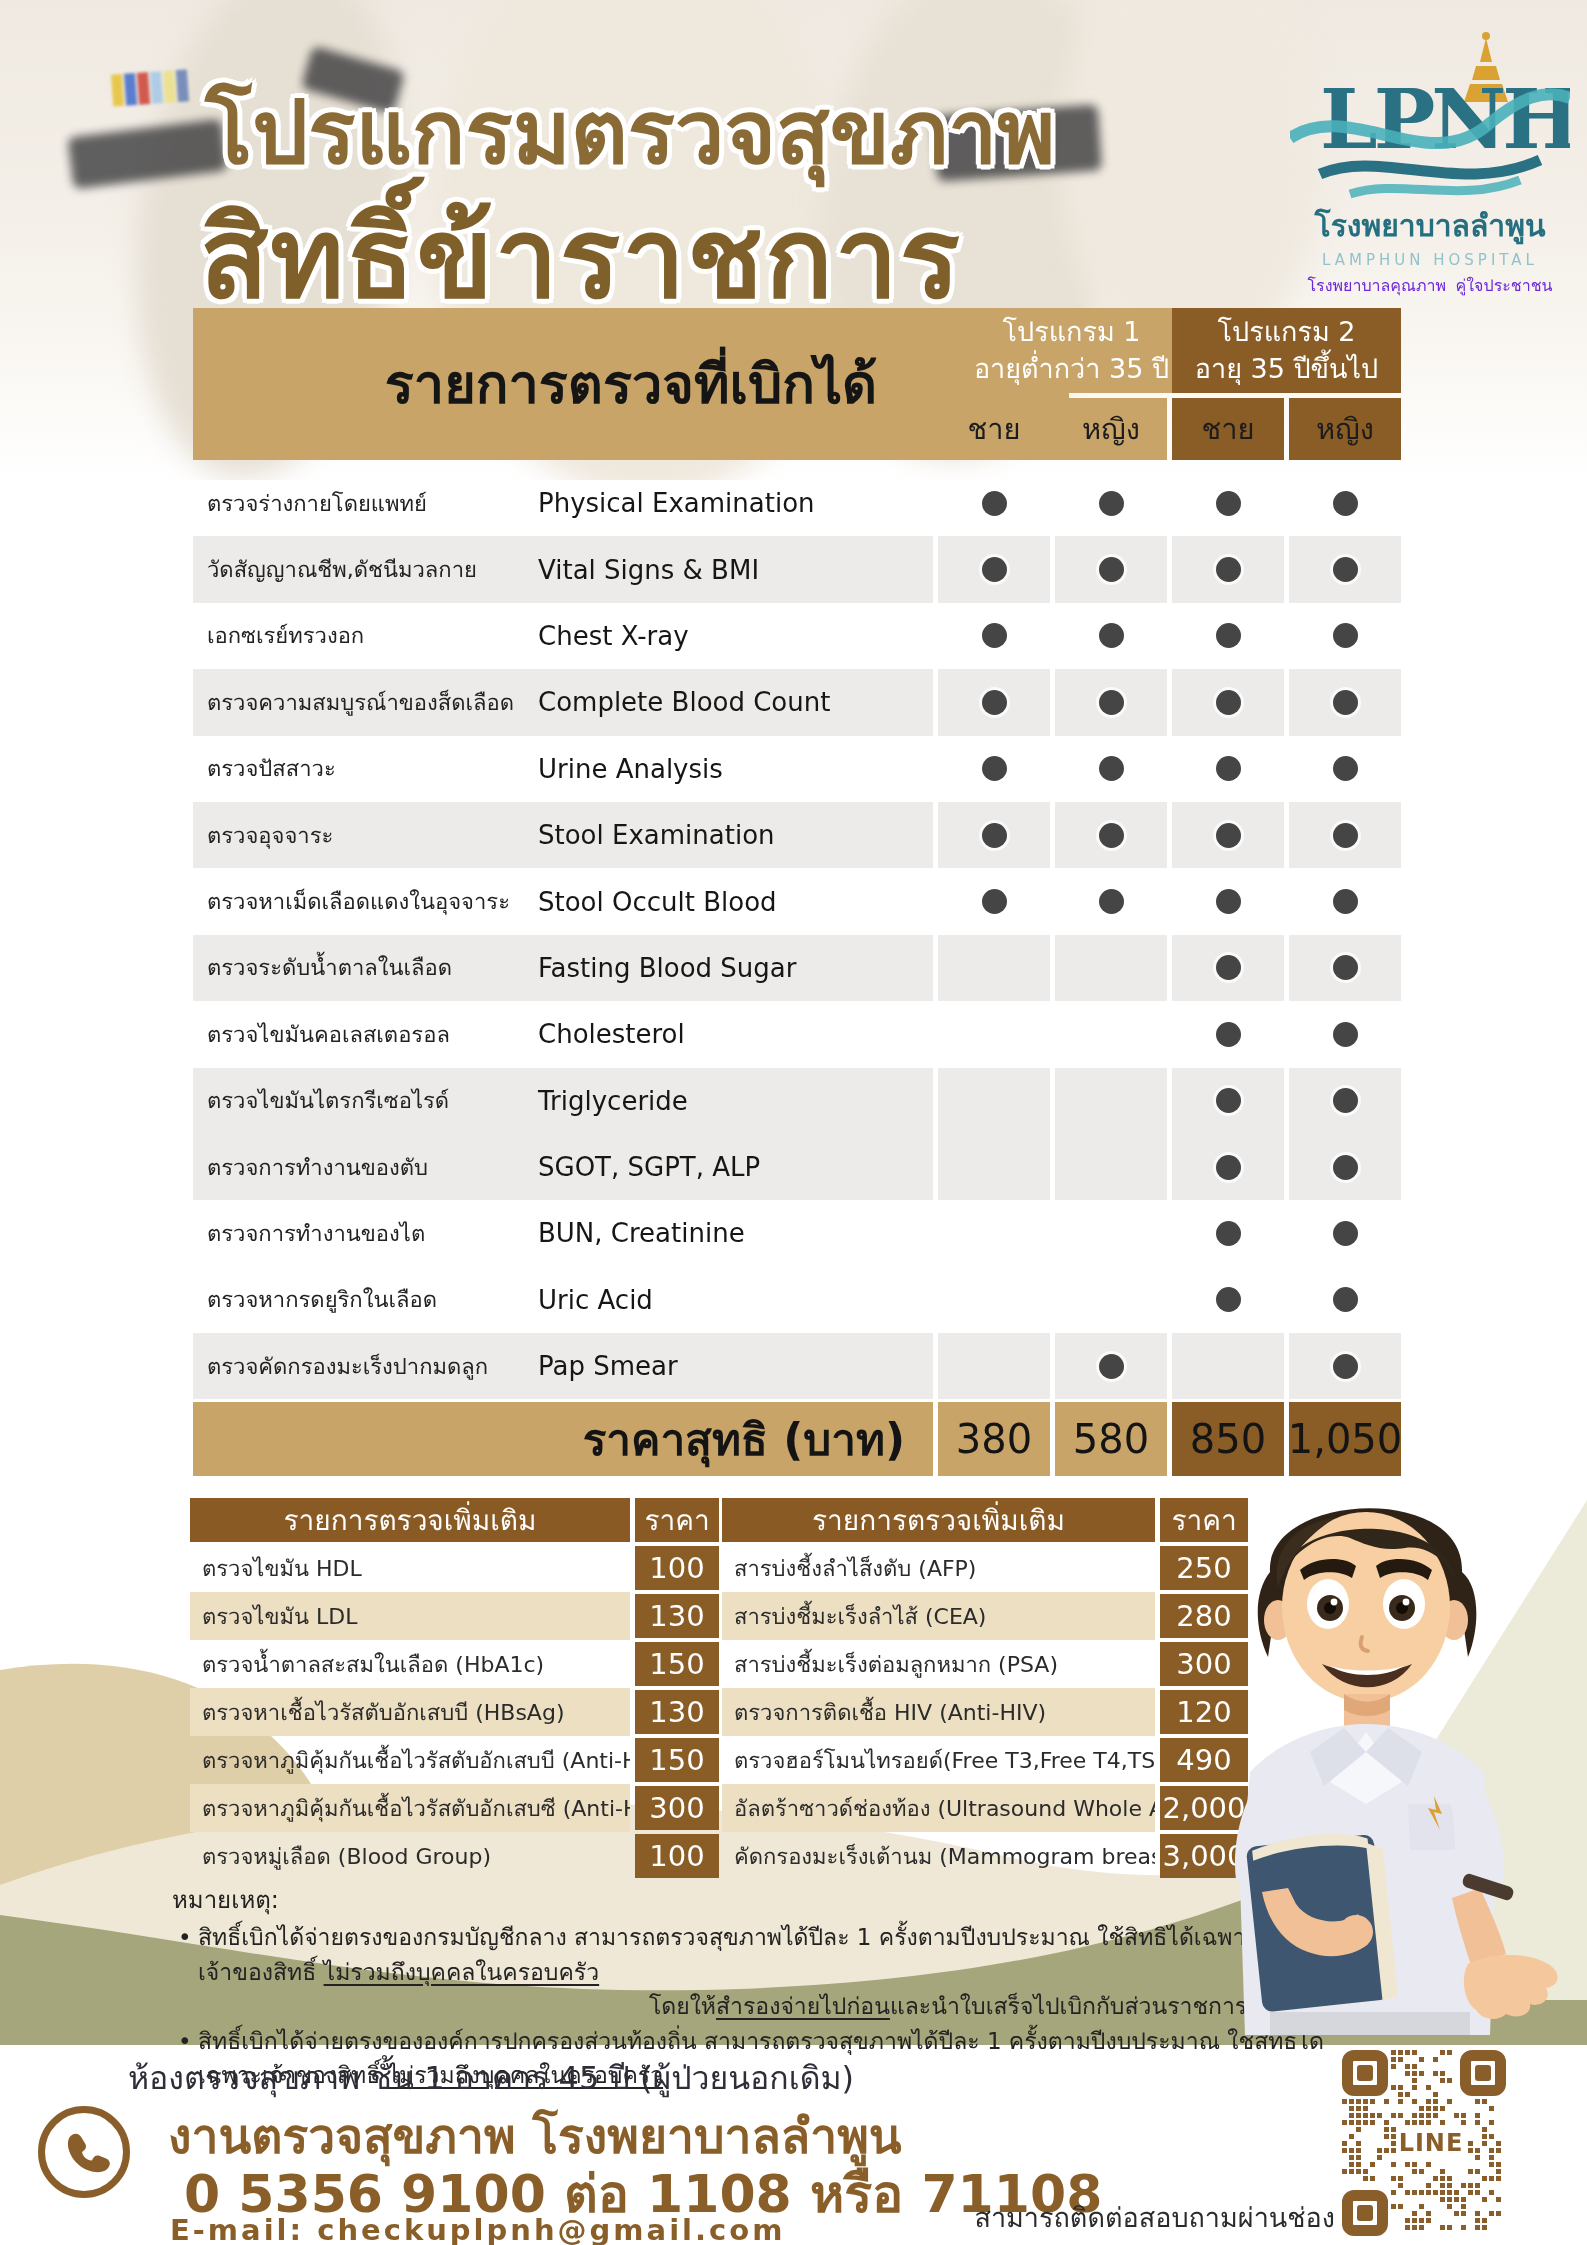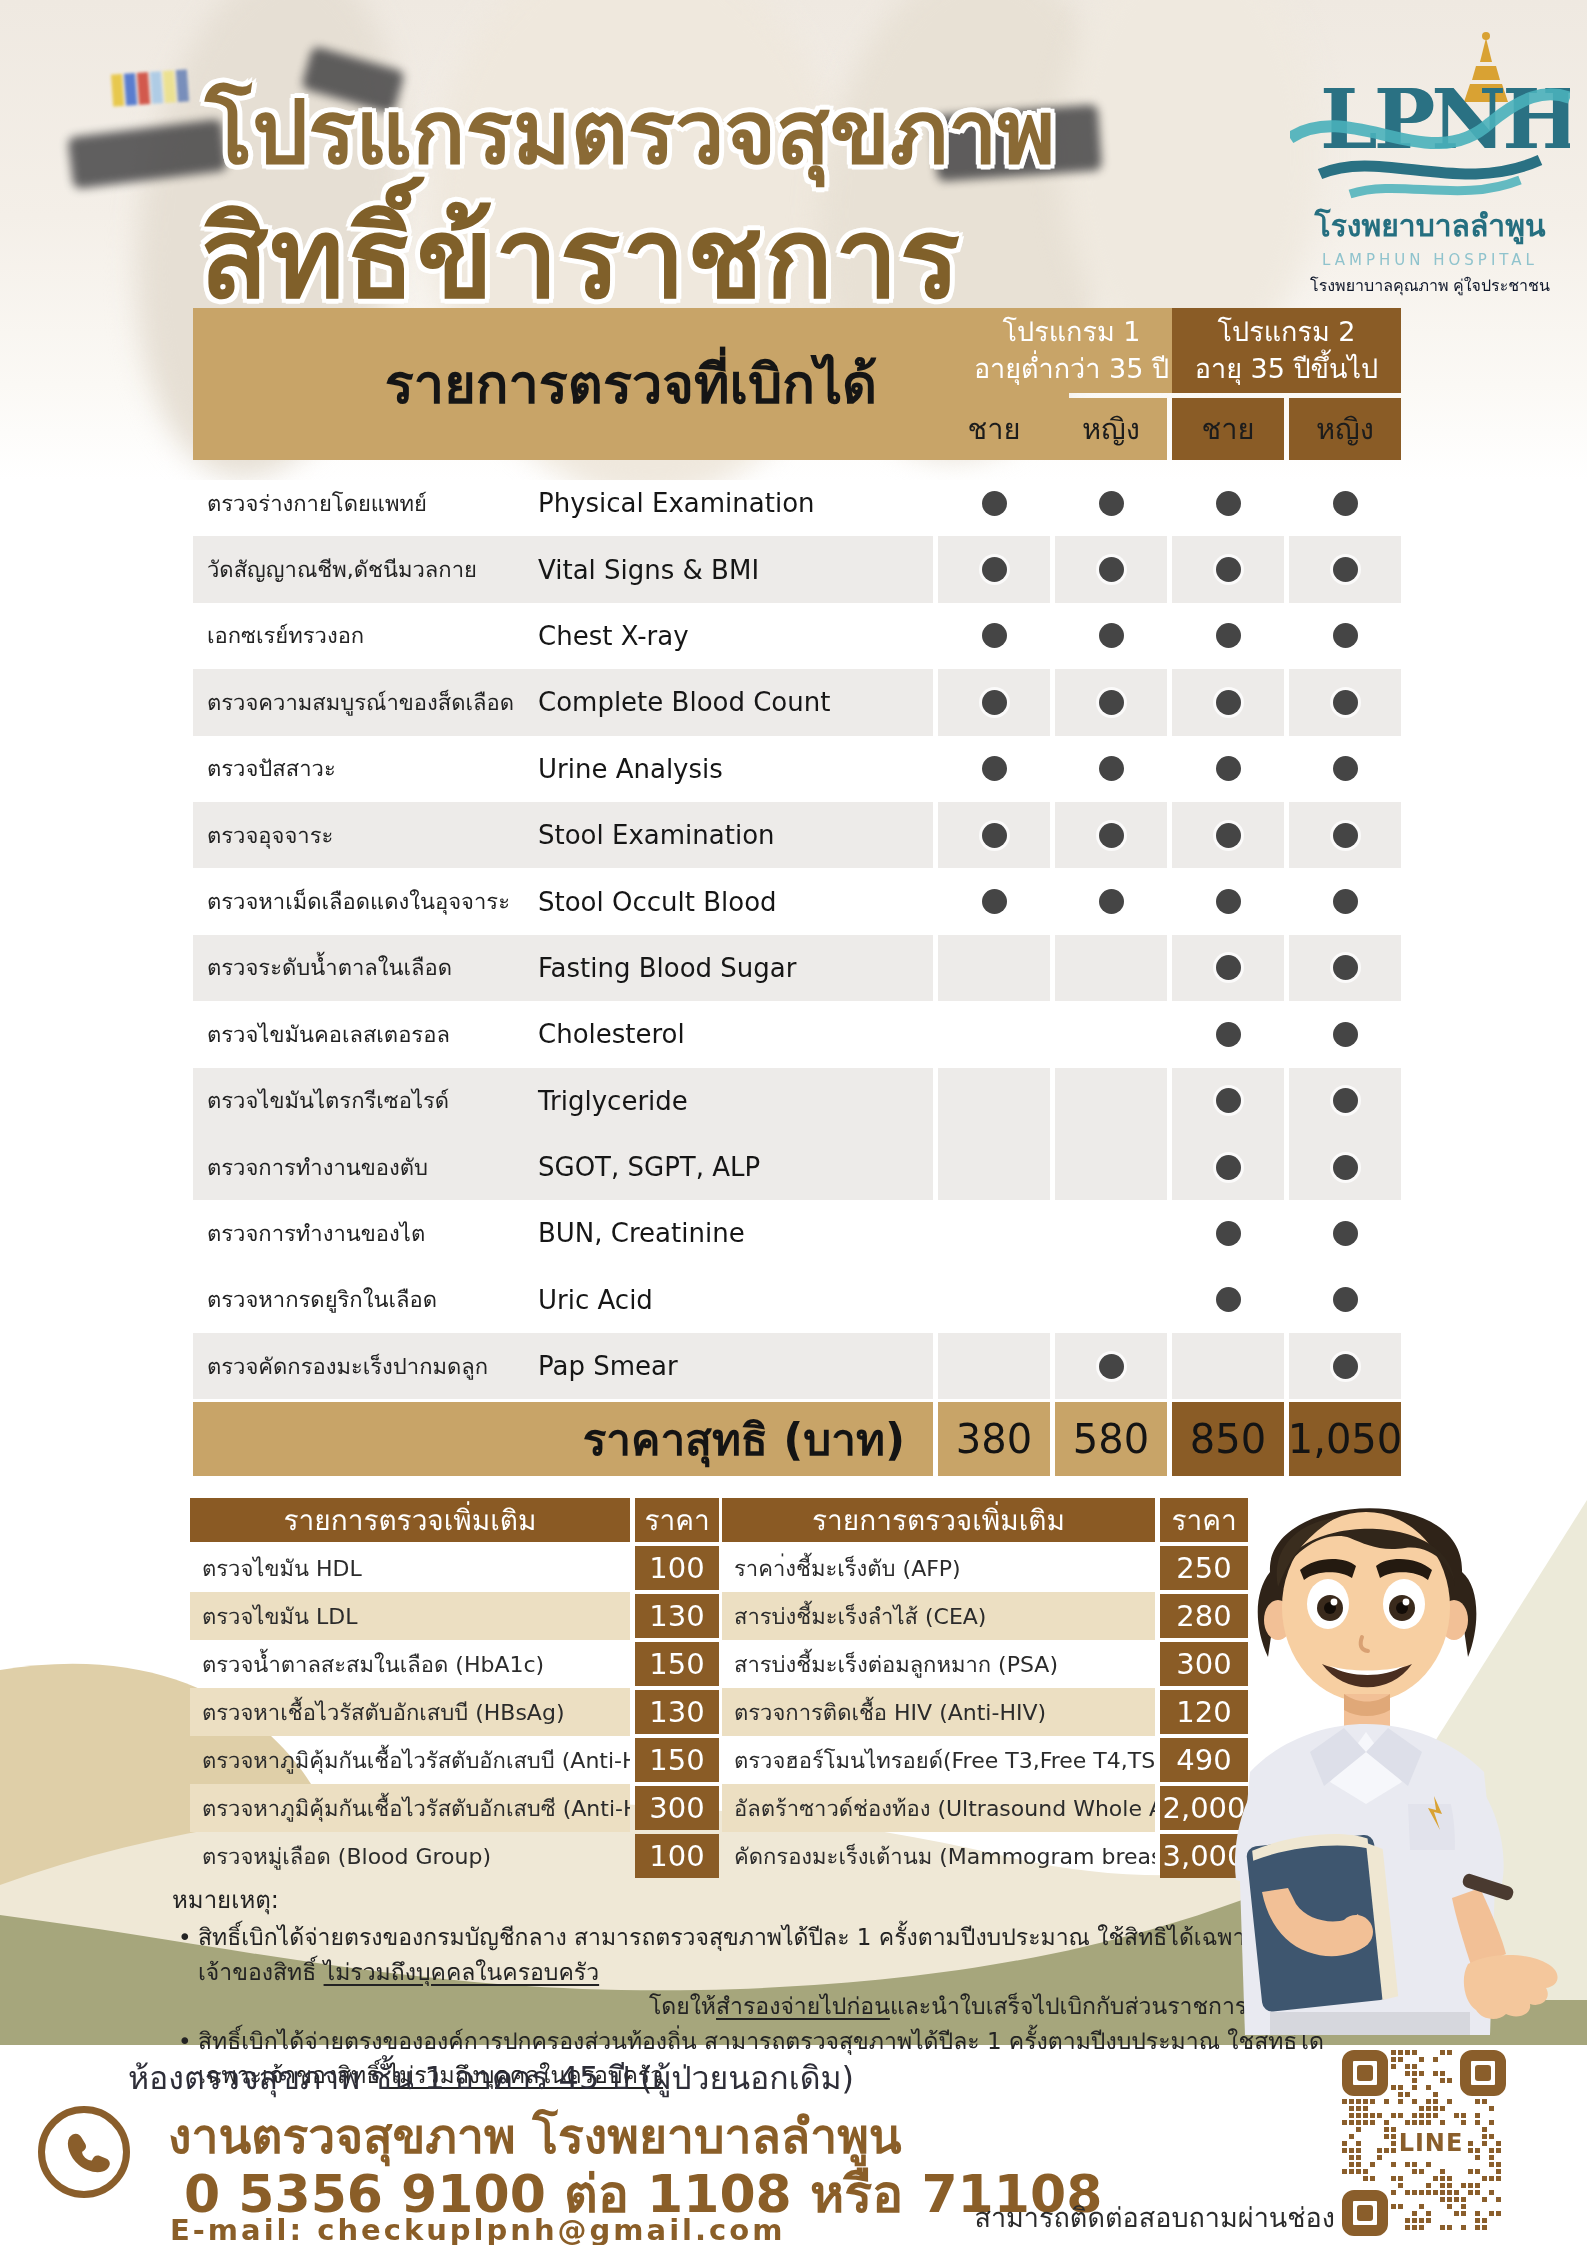--- a/index.html
+++ b/index.html
@@ -27,21 +27,21 @@
     position:absolute; color:#8a6a35; font-weight:700; white-space:nowrap;
     text-shadow:-4px -4px 0 #fff,4px -4px 0 #fff,-4px 4px 0 #fff,4px 4px 0 #fff,0 -5px 0 #fff,0 5px 0 #fff,-5px 0 0 #fff,5px 0 0 #fff;
   }
   .title1 { left:205px; top:62px; font-size:88px; }
   .title2 { left:200px; top:168px; font-size:112px; font-weight:800; color:#80602a; letter-spacing:2px; }
   
   .logo { position:absolute; left:1285px; top:28px; width:290px; text-align:center; }
   .logo svg { display:block; margin:0 auto; }
   .logo-th { color:#256f80; font-size:30px; font-weight:700; margin-top:-6px; }
   .logo-en { color:#8fc3cd; font-size:15px; letter-spacing:4px; margin-top:2px; }
-  .logo-tag { color:#0f172a; font-size:16px; margin-top:4px; font-family:Liberation Sans, sans-serif; }
+  .logo-tag { color:#6d28d9; font-size:16px; margin-top:4px; font-family:Liberation Mono, monospace; }
   
   .mtable { position:absolute; left:193px; top:308px; width:1208px; }
   .mh { position:relative; height:152px; }
   .cell { position:absolute; display:flex; align-items:center; justify-content:center; text-align:center; }
   .tan   { background:#c8a468; }
   .brown { background:#8a5c26; }
   .mh-title { left:0; top:0; width:876px; height:152px; font-size:54px; color:#151515; font-weight:600; }
   .prog { flex-direction:column; color:#ffffff; font-size:27px; line-height:1.35; top:0; height:85px; }
   .gcell { top:90px; height:62px; font-size:29px; color:#1c1c1c; }
   .rows { margin-top:10px; }
@@ -432,21 +432,21 @@
         <div class="al">ตรวจหมู่เลือด (Blood Group)</div>
         <div class="ap">100</div>
       </div>
     </div>
   <div class="addon addon-right" id="addon-right">
       <div class="arow ahead">
         <div>รายการตรวจเพิ่มเติม</div>
         <div>ราคา</div>
       </div>
       <div class="arow">
-        <div class="al">ราคา่งชี้มะเร็งตับ (AFP)</div>
+        <div class="al">สารบ่งชี้งลำไส็งตับ (AFP)</div>
         <div class="ap">250</div>
       </div>
       <div class="arow beige">
         <div class="al">สารบ่งชี้มะเร็งลำไส้ (CEA)</div>
         <div class="ap">280</div>
       </div>
       <div class="arow">
         <div class="al">สารบ่งชี้มะเร็งต่อมลูกหมาก (PSA)</div>
         <div class="ap">300</div>
       </div>

